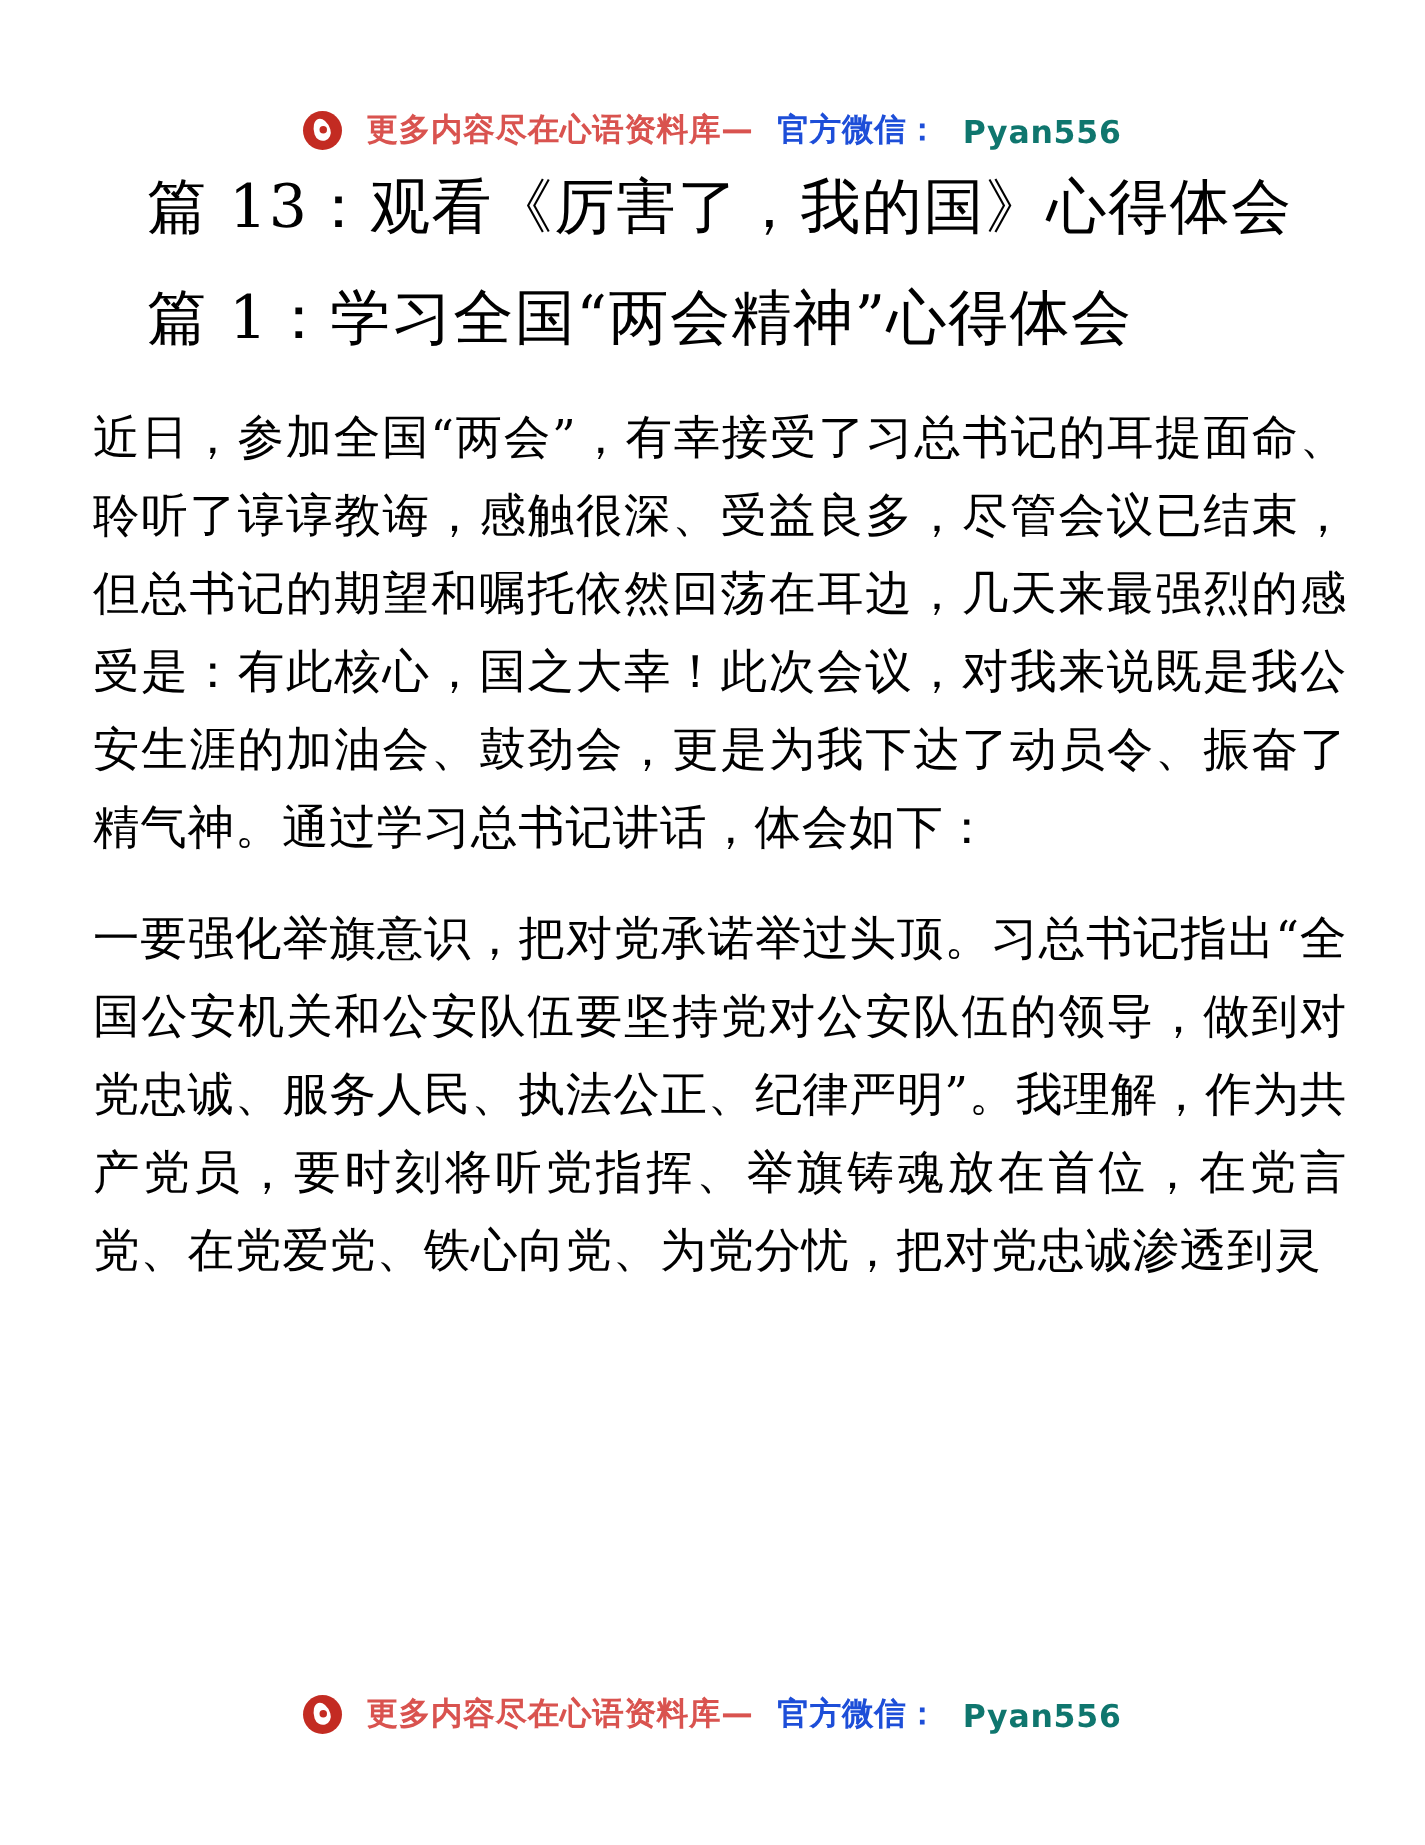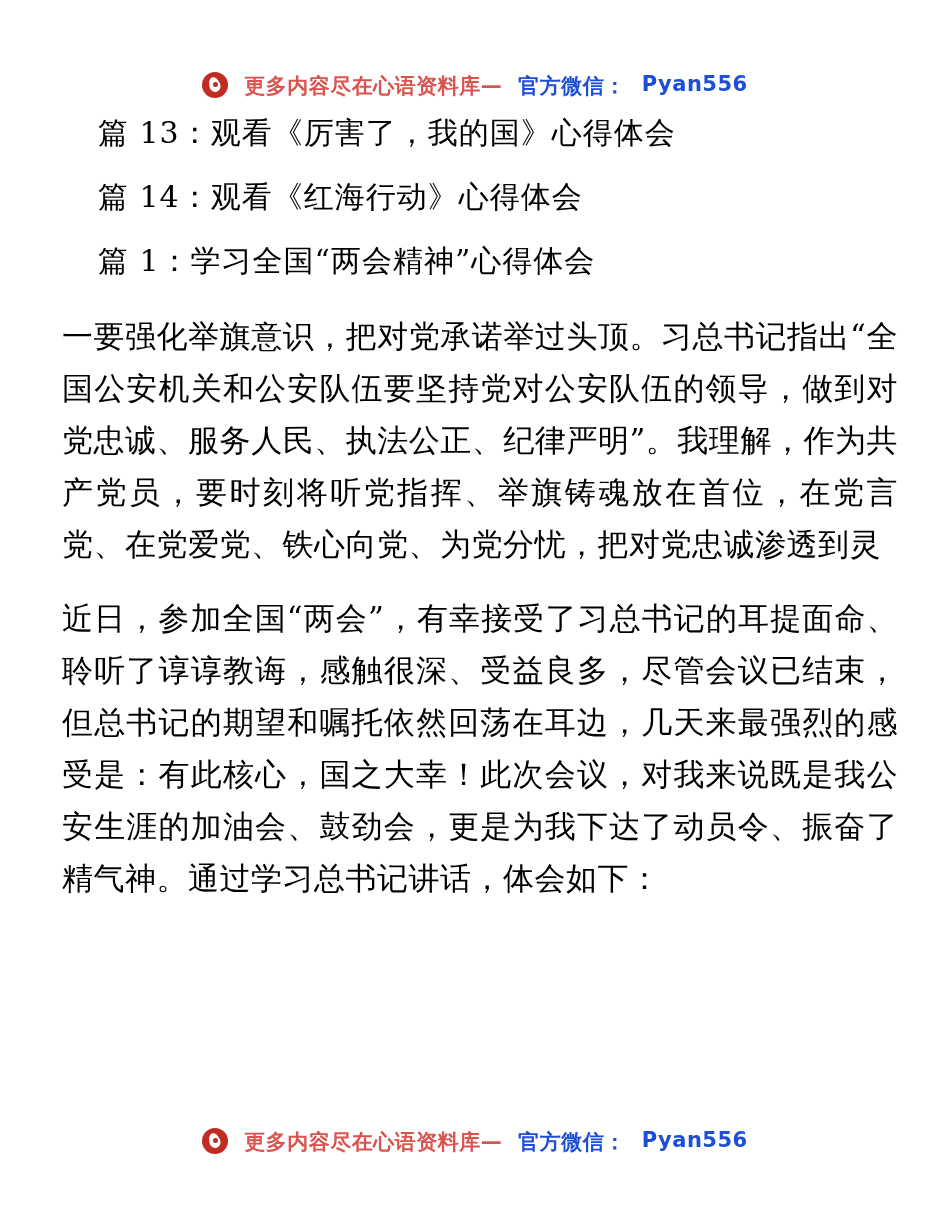--- a/index.html
+++ b/index.html
@@ -22,21 +22,21 @@
     box-sizing: border-box;
     padding: 0 52px;
   }
 
   
   .watermark {
     position: absolute;
     left: 0;
     width: 950px;
     display: flex;
-    align-items: flex-start;
+    align-items: flex-end;
     justify-content: center;
     gap: 16px;
     color: #e8857f;
     font-size: 21px;
     font-weight: bold;
     font-family: "DejaVu Sans", "Liberation Sans", sans-serif;
     letter-spacing: 0.5px;
     white-space: nowrap;
   }
   .watermark.top { top: 72px; }
@@ -67,32 +67,32 @@
     position: absolute;
     left: 11px;
     top: 10px;
     width: 5px;
     height: 5px;
     border-radius: 50%;
     background: #c32b22;
   }
   .wm-text-main { color: #d9534f; }
   .wm-text-sub { color: #1d4ed8; }
-  .wm-id { color: #1d4ed8; }
+  .wm-id { color: #0f766e; }
 
   
   .content {
     position: absolute;
     left: 52px;
     top: 118px;
     width: 846px;
   }
 
   .heading-line {
-    font-size: 30px;
+    font-size: 40px;
     line-height: 1.0;
     margin: 0 0 34px 0;
     padding-left: 46px;
     letter-spacing: 1px;
     white-space: nowrap;
   }
   .heading-line:nth-of-type(3) { }
 
   .para {
     font-size: 31px;
@@ -112,25 +112,24 @@
 
   <div class="watermark top">
     <span class="wm-logo"></span>
     <span class="wm-text-main">更多内容尽在心语资料库—</span>
     <span class="wm-text-sub">官方微信：</span>
     <span class="wm-id">Pyan556</span>
   </div>
 
   <div class="content">
     <div class="heading-line">篇 13：观看《厉害了，我的国》心得体会</div>
-    <div class="heading-line">篇 14：观看《红海行动》心得体会</div>
     <div class="heading-line">篇 1：学习全国“两会精神”心得体会</div>
 
+    <p class="para indent">近日，参加全国“两会”，有幸接受了习总书记的耳提面命、聆听了谆谆教诲，感触很深、受益良多，尽管会议已结束，但总书记的期望和嘱托依然回荡在耳边，几天来最强烈的感受是：有此核心，国之大幸！此次会议，对我来说既是我公安生涯的加油会、鼓劲会，更是为我下达了动员令、振奋了精气神。通过学习总书记讲话，体会如下：</p>
     <p class="para indent">一要强化举旗意识，把对党承诺举过头顶。习总书记指出“全国公安机关和公安队伍要坚持党对公安队伍的领导，做到对党忠诚、服务人民、执法公正、纪律严明”。我理解，作为共产党员，要时刻将听党指挥、举旗铸魂放在首位，在党言党、在党爱党、铁心向党、为党分忧，把对党忠诚渗透到灵</p>
-    <p class="para indent">近日，参加全国“两会”，有幸接受了习总书记的耳提面命、聆听了谆谆教诲，感触很深、受益良多，尽管会议已结束，但总书记的期望和嘱托依然回荡在耳边，几天来最强烈的感受是：有此核心，国之大幸！此次会议，对我来说既是我公安生涯的加油会、鼓劲会，更是为我下达了动员令、振奋了精气神。通过学习总书记讲话，体会如下：</p>
   </div>
 
   <div class="watermark bottom">
     <span class="wm-logo"></span>
     <span class="wm-text-main">更多内容尽在心语资料库—</span>
     <span class="wm-text-sub">官方微信：</span>
     <span class="wm-id">Pyan556</span>
   </div>
 
 </div>

